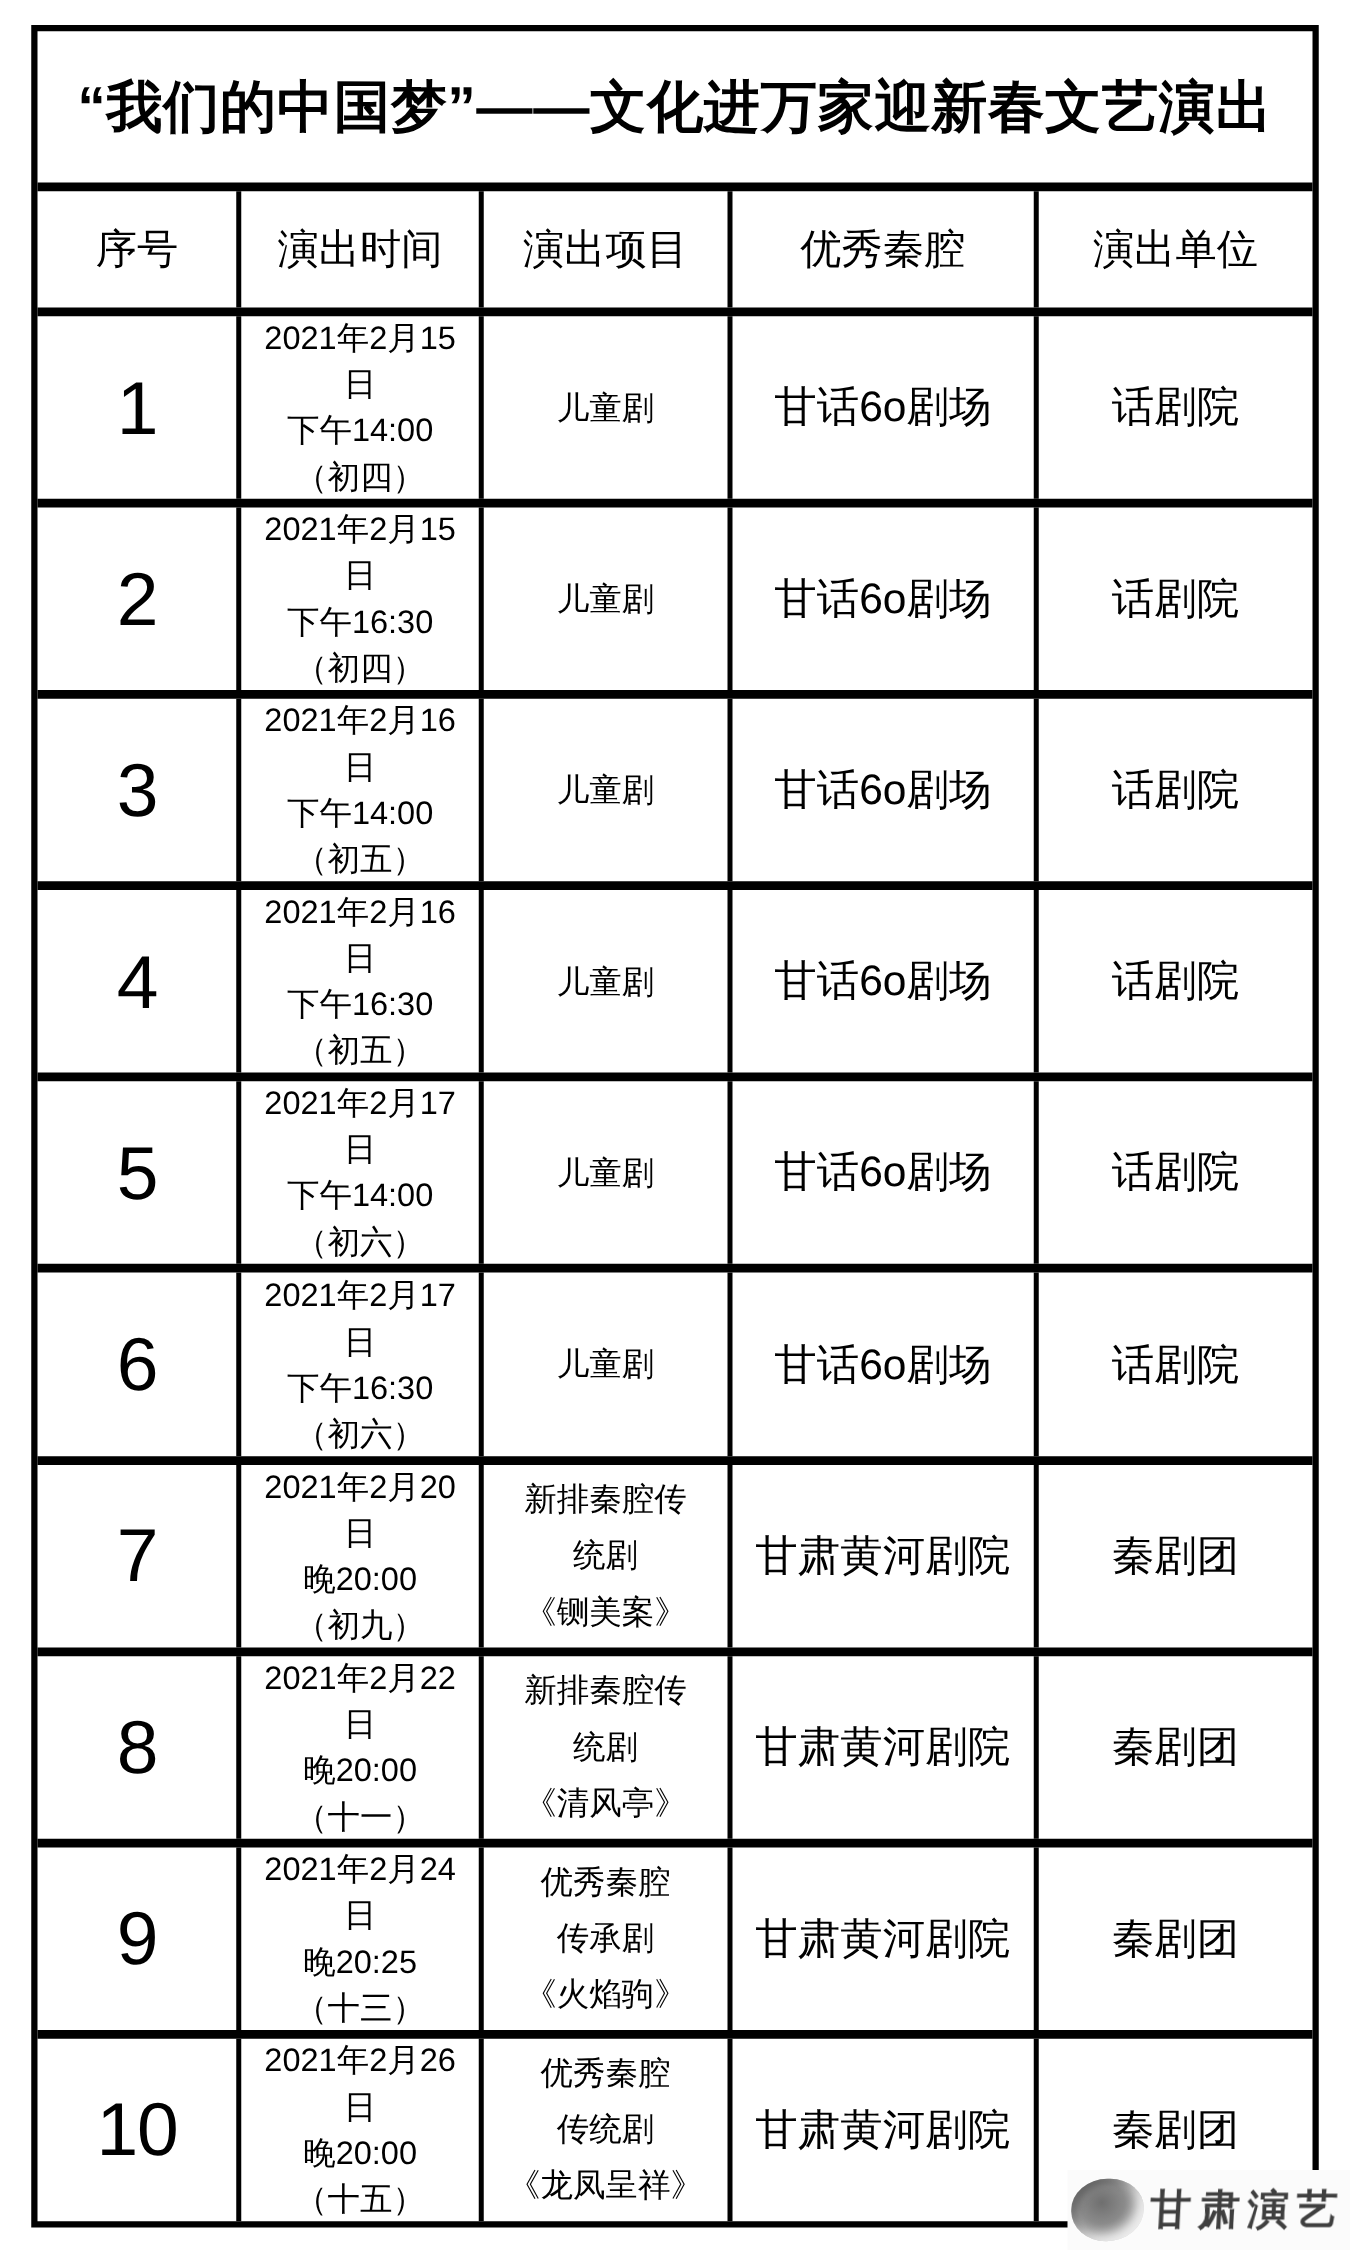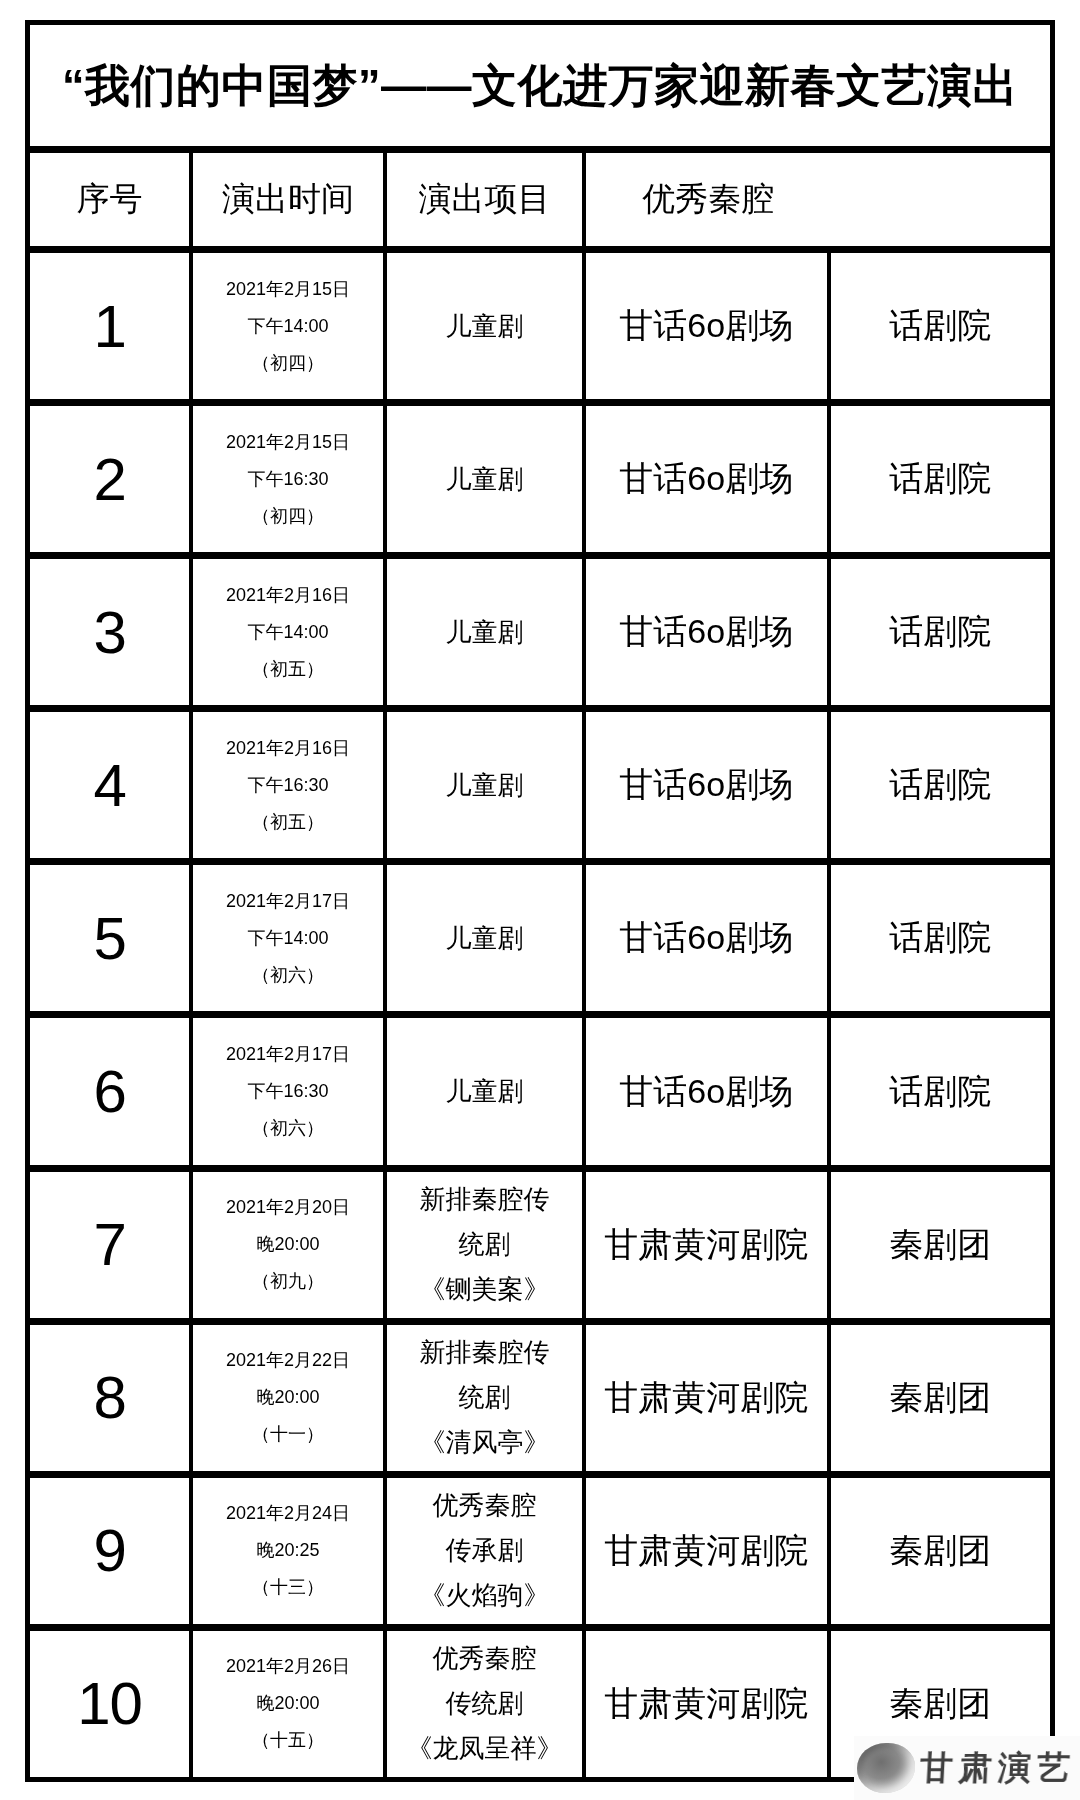--- a/index.html
+++ b/index.html
@@ -74,21 +74,21 @@
   .hcell {
     font-size: 33px;
     font-weight: 500;
   }
   .c-no {
     font-size: 60px;
     font-weight: 300;
     letter-spacing: -1px;
   }
   .c-time {
-    font-size: 18px;
+    font-size: 26px;
     line-height: 37px;
     white-space: pre-line;
   }
   .c-item {
     font-size: 26px;
     line-height: 45px;
     white-space: pre-line;
   }
   .c-venue, .c-unit {
     font-size: 34px;
@@ -141,20 +141,21 @@
 
     <div class="title-row">
       <h1>“我们的中国梦”——文化进万家迎新春文艺演出</h1>
     </div>
 
     <div class="header-row grid-5">
       <div class="hcell">序号</div>
       <div class="hcell">演出时间</div>
       <div class="hcell">演出项目</div>
       <div class="hcell">优秀秦腔</div>
+      <div class="hcell">演出单位</div>
     </div>
 
     <div class="rows" id="rows">
         <div class="row grid-5">
     <div class="cell c-no">1</div>
     <div class="cell c-time">2021年2月15日
 下午14:00
 （初四）</div>
     <div class="cell c-item">儿童剧</div>
     <div class="cell c-venue">甘话6o剧场</div>

